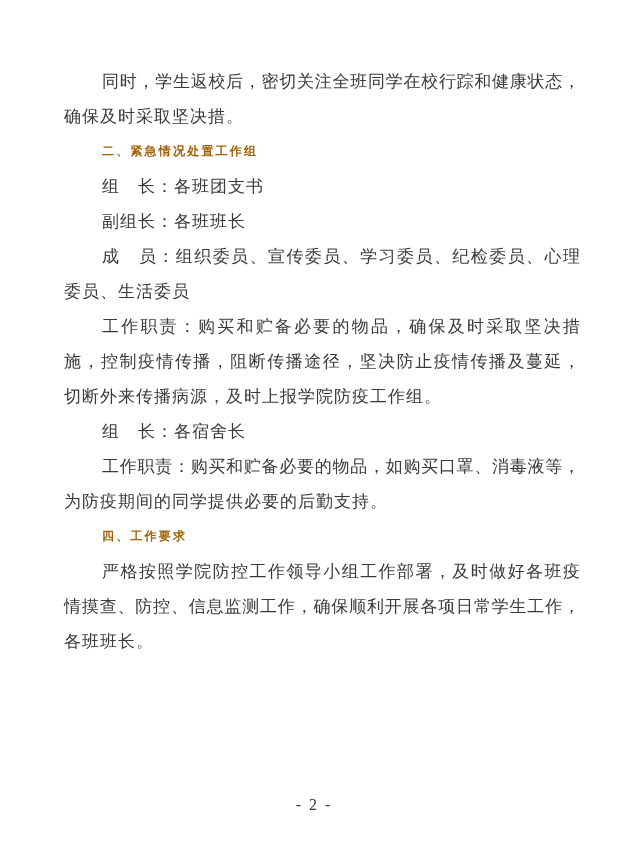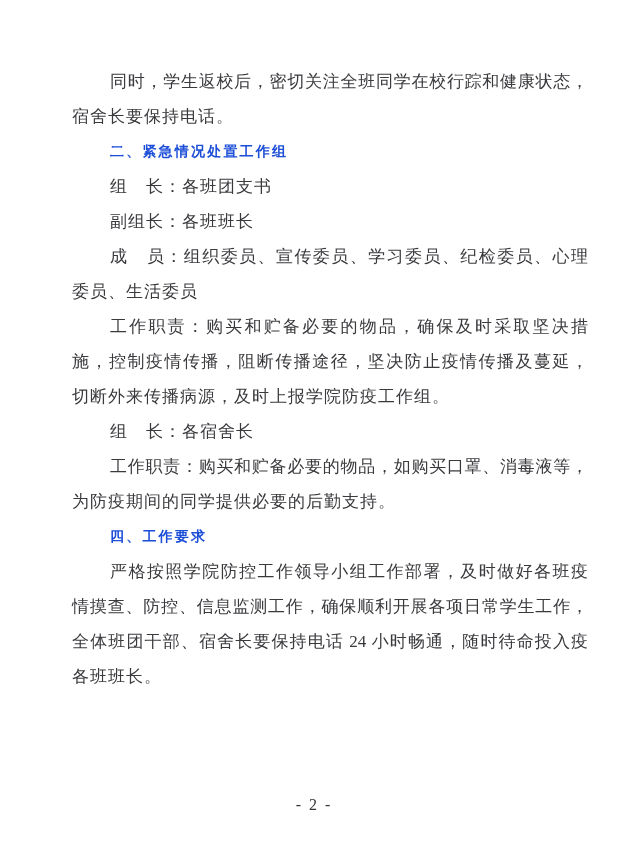--- a/index.html
+++ b/index.html
@@ -11,21 +11,21 @@
     position: relative;
     width: 628px;
     height: 852px;
     background: #ffffff;
     overflow: hidden;
     font-family: "Liberation Serif", serif;
     color: #3a3a3e;
   }
   .doc-body {
     position: absolute;
-    left: 72px;
+    left: 64px;
     top: 64px;
     width: 516px;
   }
   .line {
     font-size: 17px;
     line-height: 35px;
     letter-spacing: 1px;
   }
   .line.indent {
     padding-left: 38px;
@@ -33,54 +33,53 @@
   .line.justify {
     letter-spacing: 0;
     text-align: justify;
     text-align-last: justify;
     -moz-text-align-last: justify;
     text-justify: inter-character;
   }
   .line.heading {
     font-family: "Liberation Sans", sans-serif;
     font-weight: bold;
-    color: #1d4ed8;
-    font-size: 14px;
+    color: #a16207;
+    font-size: 12px;
     letter-spacing: 2.2px;
   }
   .page-number {
     position: absolute;
     left: 0;
     top: 794px;
     width: 100%;
     text-align: center;
     font-size: 16px;
     line-height: 22px;
     letter-spacing: 2px;
     color: #35353a;
   }
 </style>
 </head>
 <body>
 
 <div class="page">
   <div class="doc-body" id="doc-body">
       <div class="line indent justify">同时，学生返校后，密切关注全班同学在校行踪和健康状态，</div>
-      <div class="line">宿舍长要保持电话。</div>
+      <div class="line">确保及时采取坚决措。</div>
       <div class="line indent heading">二、紧急情况处置工作组</div>
       <div class="line indent">组　长：各班团支书</div>
       <div class="line indent">副组长：各班班长</div>
       <div class="line indent justify">成　员：组织委员、宣传委员、学习委员、纪检委员、心理</div>
       <div class="line">委员、生活委员</div>
       <div class="line indent justify">工作职责：购买和贮备必要的物品，确保及时采取坚决措</div>
       <div class="line justify">施，控制疫情传播，阻断传播途径，坚决防止疫情传播及蔓延，</div>
       <div class="line">切断外来传播病源，及时上报学院防疫工作组。</div>
       <div class="line indent">组　长：各宿舍长</div>
       <div class="line indent justify">工作职责：购买和贮备必要的物品，如购买口罩、消毒液等，</div>
       <div class="line">为防疫期间的同学提供必要的后勤支持。</div>
       <div class="line indent heading">四、工作要求</div>
       <div class="line indent justify">严格按照学院防控工作领导小组工作部署，及时做好各班疫</div>
       <div class="line justify">情摸查、防控、信息监测工作，确保顺利开展各项日常学生工作，</div>
-      <div class="line justify">全体班团干部、宿舍长要保持电话 24 小时畅通，随时待命投入疫</div>
       <div class="line">各班班长。</div>
     </div>
   <div class="page-number">- 2 -</div>
 </div>
 
 </body></html>

